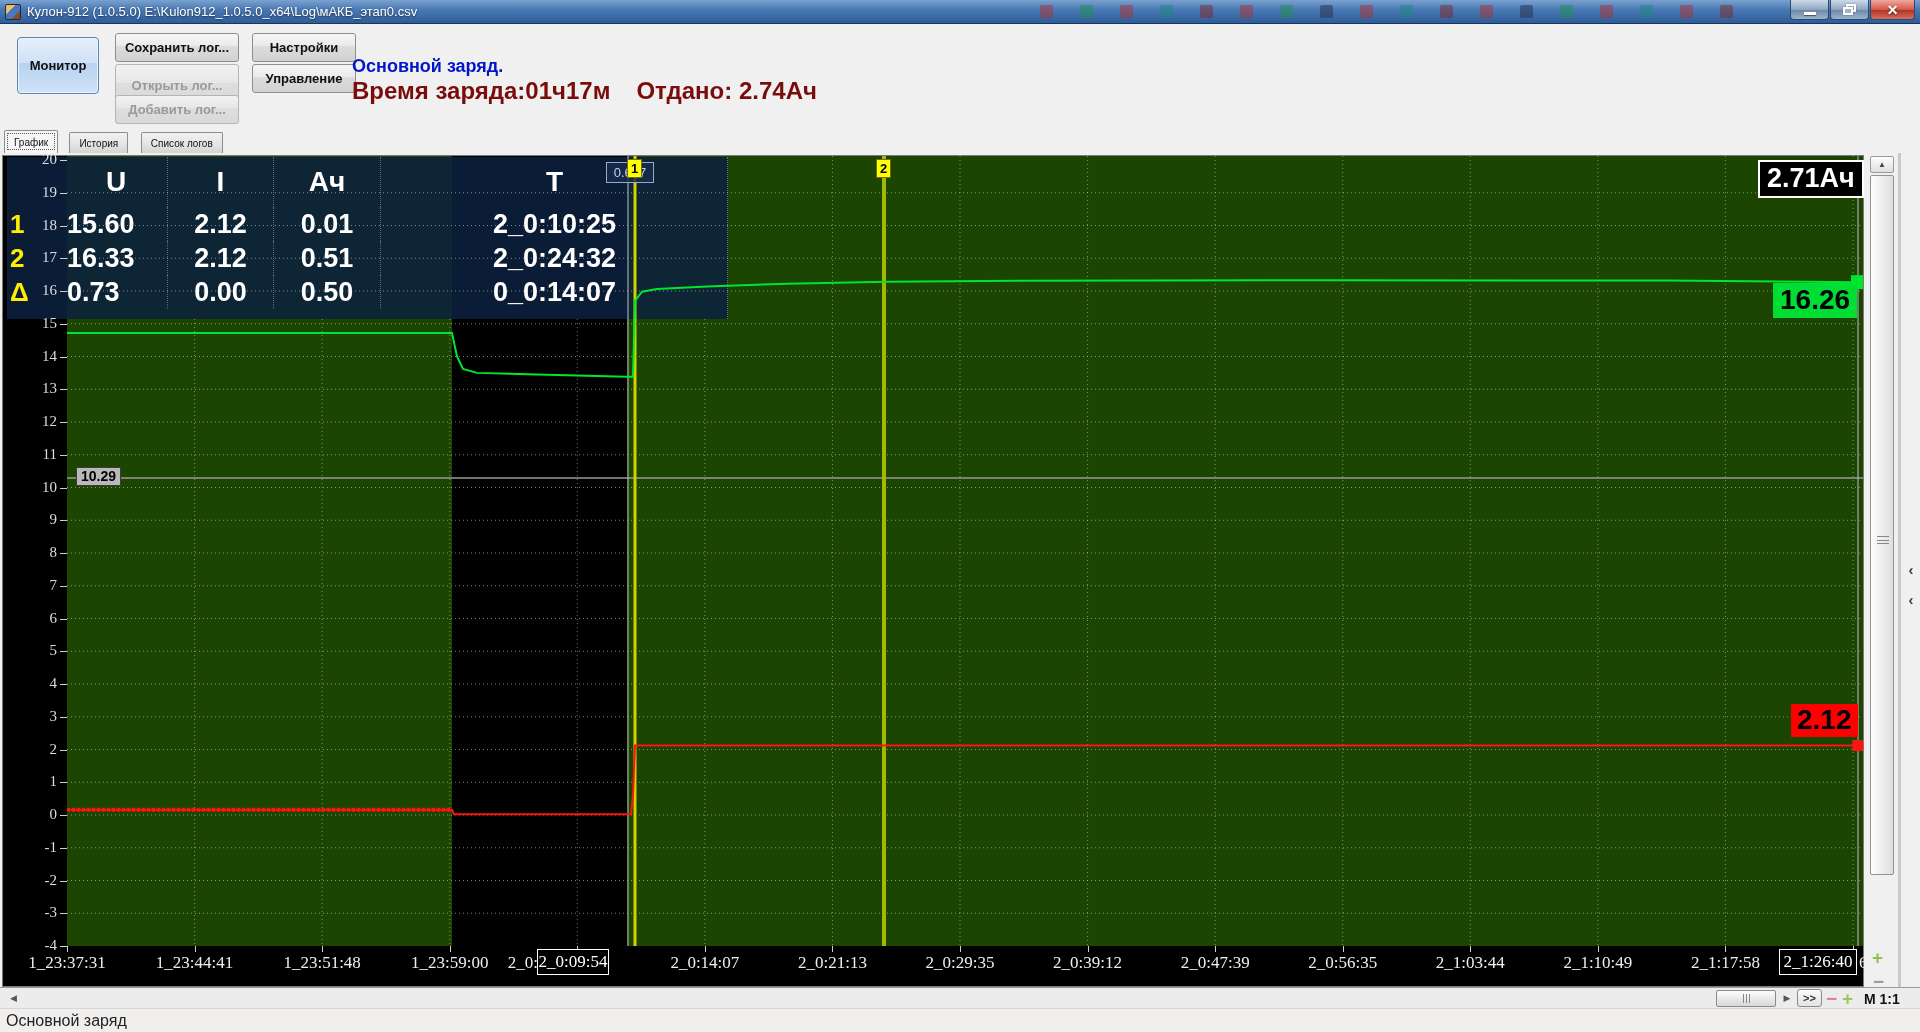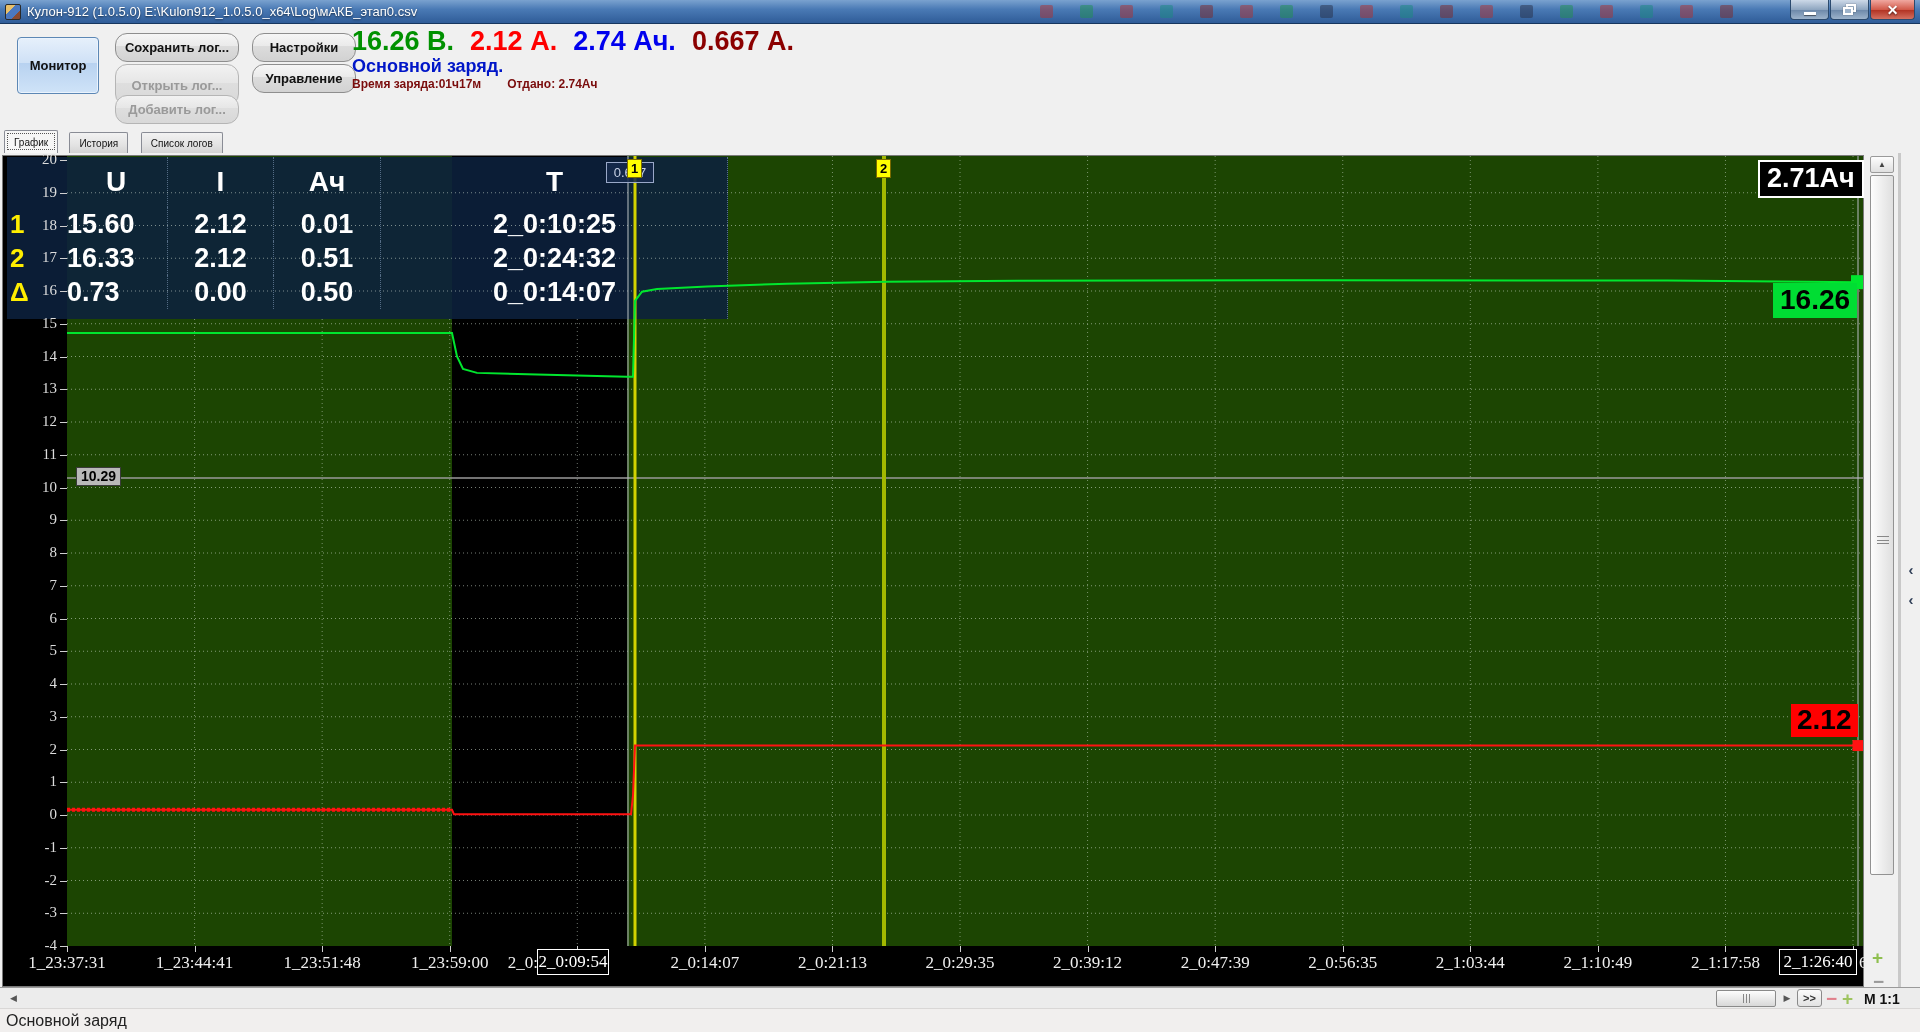--- a/index.html
+++ b/index.html
@@ -26,37 +26,37 @@
   .glyph-min { width:12px; height:3px; background:#fff; margin-top:8px; box-shadow:0 1px 1px rgba(0,0,0,.5); }
   .glyph-restore { position:relative; width:13px; height:11px; }
   .glyph-restore .b { position:absolute; border:2px solid #fff; box-shadow:0 0 1px rgba(0,0,0,.5); }
   .glyph-restore .b1 { left:3px; top:0; width:10px; height:8px; }
   .glyph-restore .b2 { left:0; top:3px; width:10px; height:8px; background:#9db3cb; }
   .glyph-close { color:#fff; font-size:14px; font-weight:bold; text-shadow:0 1px 2px rgba(0,0,0,.6); }
 
   
   .toolbar { position:absolute; left:0; top:25px; width:1920px; height:105px; background:#f0f0f0; }
   .btn { position:absolute; display:flex; align-items:center; justify-content:center;
-    font-size:13px; font-weight:bold; color:#111; border:1px solid #8e8e8e; border-radius:12px;
+    font-size:13px; font-weight:bold; color:#111; border:1px solid #8e8e8e; border-radius:3px;
     background:linear-gradient(#f6f6f6,#eaeaea 45%,#dcdcdc 46%,#d2d2d2); cursor:default; }
   .btn.disabled { color:#9a9a9a; border-color:#b5b5b5;
     background:linear-gradient(#f2f2f2,#e6e6e6 45%,#dedede 46%,#d8d8d8); }
   .btn-monitor { left:17px; top:12px; width:82px; height:57px;
     border:1px solid #5c87b5; border-radius:4px;
     background:linear-gradient(#e6f0fb,#cfe1f6 45%,#b8d2f0 46%,#cfe3f8);
     box-shadow:inset 0 0 0 1px #eaf3fd; }
   .btn-save { left:115px; top:8px;  width:124px; height:29px; }
   .btn-open { left:115px; top:39px; width:124px; height:42px; }
   .btn-add  { left:115px; top:70px; width:124px; height:29px; }
   .btn-settings { left:252px; top:8px;  width:104px; height:29px; }
   .btn-control  { left:252px; top:39px; width:104px; height:29px; }
   .live-values { position:absolute; left:352px; top:1px; font-size:27px; font-weight:bold; white-space:nowrap; }
   .live-values span { margin-right:16px; }
   .stage-line { position:absolute; left:352px; top:31px; font-size:18px; font-weight:bold; color:#0016c8; }
-  .time-line  { position:absolute; left:352px; top:52px; font-size:12px; font-weight:bold; color:#7a0c0c; }
+  .time-line  { position:absolute; left:352px; top:52px; font-size:24px; font-weight:bold; color:#7a0c0c; }
   .time-line span { margin-right:26px; }
 
   
   .tabbar { position:absolute; left:0; top:130px; width:1920px; height:23px; }
   .tab { position:absolute; top:2px; height:21px; padding:0 9px; font-size:10px; color:#111;
     border:1px solid #898c95; border-bottom:none; border-radius:2px 2px 0 0;
     background:linear-gradient(#f2f2f2,#e3e3e3 60%,#d4d4d4); display:flex; align-items:center; }
   .tab.active { top:0; height:23px; background:#f6f6f6; z-index:3;
     outline:1px dotted #555; outline-offset:-4px; }
 
@@ -192,21 +192,20 @@
   </div>
 </div>
 
 <div class="toolbar">
   <div class="btn btn-monitor">Монитор</div>
   <div class="btn btn-save">Сохранить лог...</div>
   <div class="btn btn-open disabled">Открыть лог...</div>
   <div class="btn btn-add disabled">Добавить лог...</div>
   <div class="btn btn-settings">Настройки</div>
   <div class="btn btn-control">Управление</div>
-  <div class="live-values" id="live-values"><span style="color: rgb(0, 145, 0);">16.26 В.</span><span style="color: rgb(255, 0, 0);">2.12 А.</span><span style="color: rgb(0, 0, 238);">2.74 Ач.</span><span style="color: rgb(139, 0, 0);">0.667 А.</span></div>
   <div class="stage-line">Основной заряд.</div>
   <div class="time-line">
     <span>Время заряда:01ч17м</span><span>Отдано: 2.74Ач</span>
   </div>
 </div>
 
 <div class="tabbar" id="tabbar">
     <div class="tab active" style="left: 4px;">График</div>
     <div class="tab" style="left: 69.4219px;">История</div>
     <div class="tab" style="left: 140.844px;">Список логов</div>

